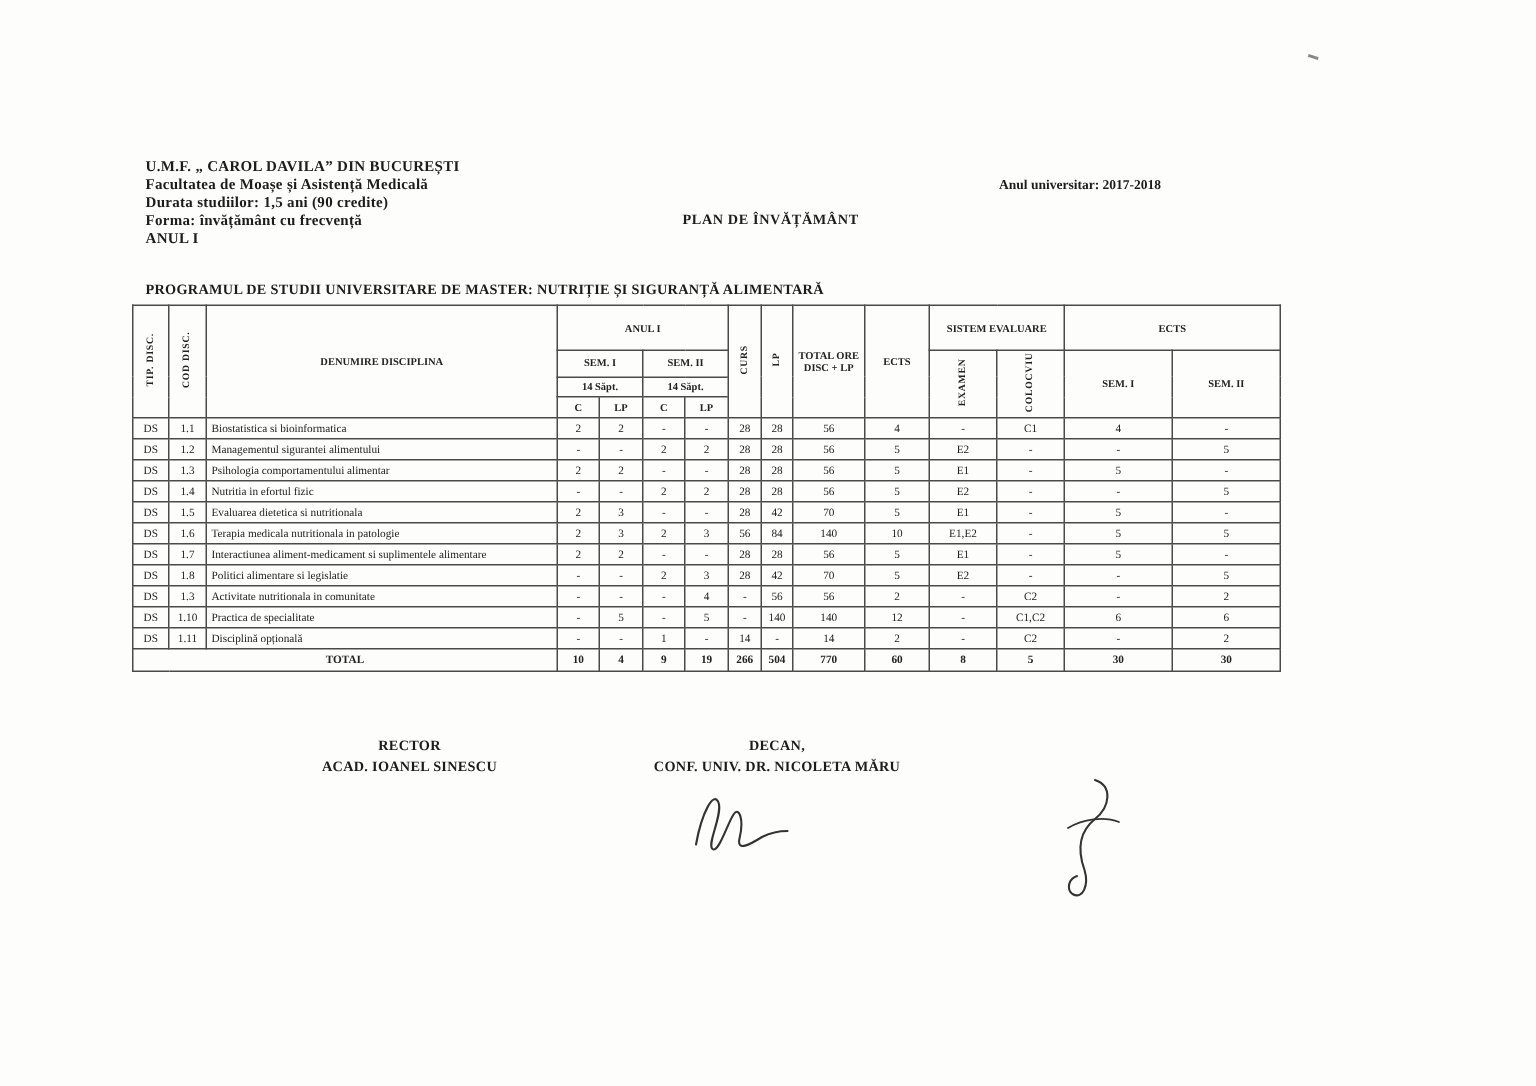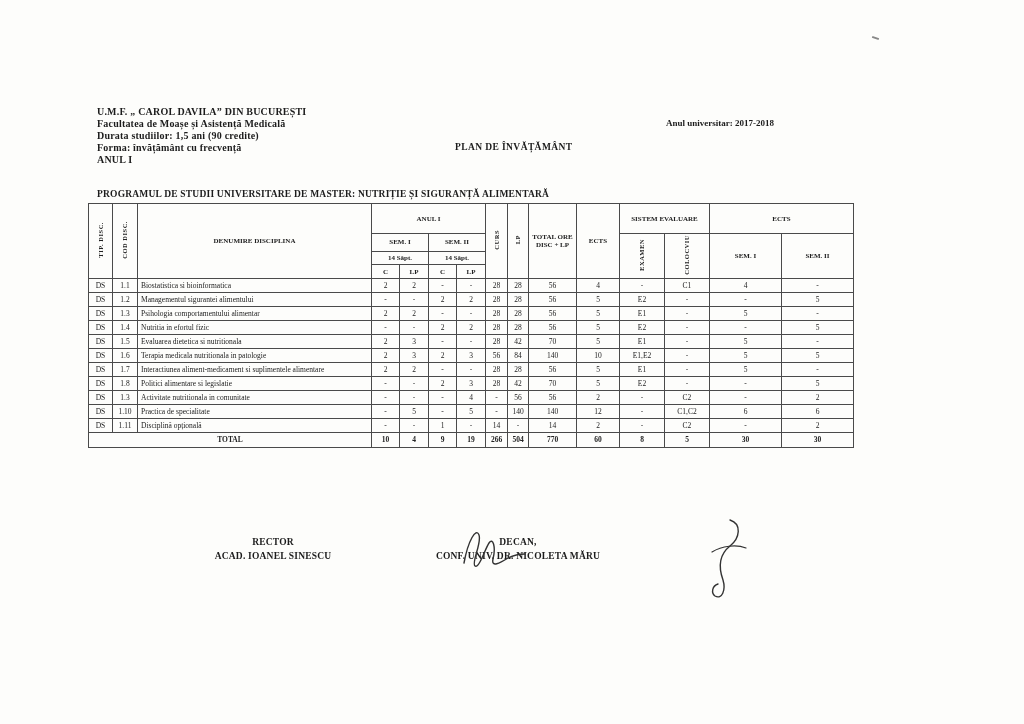--- a/index.html
+++ b/index.html
@@ -21,21 +21,21 @@
   .curriculum thead tr.h-b { height:16px; }
   .curriculum thead tr.h-c { height:12px; }
   .curriculum thead tr.h-d { height:12px; }
   .curriculum tbody tr { height:14px;font-family:Liberation Serif, serif; }
   .curriculum td.left { text-align:left; padding-left:3px; }
   .vert { display:inline-block; writing-mode:vertical-rl; transform:rotate(180deg); white-space:nowrap; font-size:6.5px; letter-spacing:.5px; font-weight:bold; }
   .total-row td { font-weight:bold; height:15px; }
 
   .footnote { position:absolute; left:88px; top:460px; font-size:8.5px; font-weight:bold; letter-spacing:.1px; }
 
-  .sig-block { position:absolute; text-align:center; font-weight:bold; font-size:9.5px; line-height:14px; letter-spacing:.2px;margin-top:44px; }
+  .sig-block { position:absolute; text-align:center; font-weight:bold; font-size:9.5px; line-height:14px; letter-spacing:.2px; }
   .sig-rector { left:168px; top:491px; width:210px; }
   .sig-decan { left:393px; top:491px; width:250px; }
   .sig-secretar { left:655px; top:491px; width:215px; }
 
   .scribble { position:absolute; }
   .scribble-decan { left:458px; top:521px; }
   .scribble-secretar { left:700px; top:514px; }
 </style>
 </head>
 <body>

